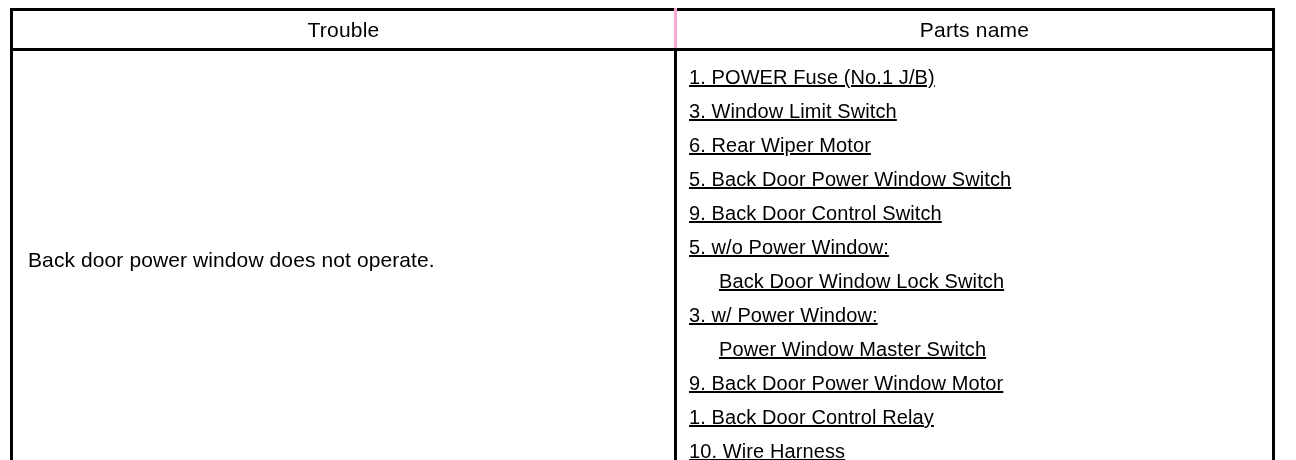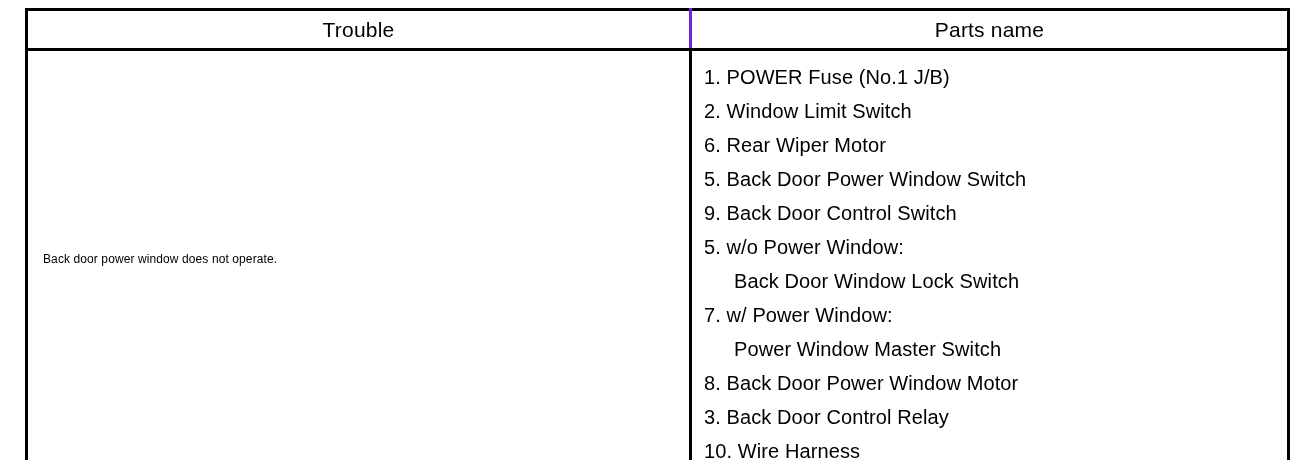--- a/index.html
+++ b/index.html
@@ -13,21 +13,21 @@
     height: 460px;
     font-family: "Liberation Sans", "DejaVu Sans", sans-serif;
     color: #000000;
     overflow: hidden;
     position: relative;
   }
 
   
   .table-wrap {
     position: absolute;
-    left: 25px;
+    left: 10px;
     top: 8px;
     width: 1262px;
     height: 442px;
     box-sizing: border-box;
   }
 
   table.trouble-table {
     width: 100%;
     height: 100%;
     border-collapse: collapse;
@@ -46,55 +46,56 @@
     border-bottom: 3px solid #000000;
     padding: 0;
     text-align: center;
     vertical-align: middle;
     font-weight: normal;
     font-size: 21px;
     line-height: 1.1;
     letter-spacing: 0.2px;
     white-space: nowrap;
   }
-  th.head-cell.divider { border-left: 3px solid #6d28d9; }
+  th.head-cell.divider { border-left: 3px solid #f9a8d4; }
 
   
   td.body-cell {
     border: 0;
     padding: 0;
     vertical-align: middle;
   }
   td.body-cell.divider { border-left: 3px solid #000000; }
 
   .trouble-text {
     display: block;
     padding-left: 15px;
     padding-right: 10px;
-    font-size: 12px;
+    font-size: 21px;
     line-height: 1.2;
     letter-spacing: 0.1px;
   }
 
   
   td.parts-cell {
     vertical-align: top;
     padding: 0;
   }
   .parts-list {
     list-style: none;
     margin: 0;
     padding: 9px 10px 0 12px;
   }
   .parts-list li {
     font-size: 20px;
     line-height: 34px;
     height: 34px;
     white-space: nowrap;
     letter-spacing: 0.1px;
+    text-decoration: underline;
   }
   .parts-list li.indented {
     padding-left: 30px;
   }
 </style>
 </head>
 <body>
 
 <div class="table-wrap">
   <table class="trouble-table">
@@ -109,29 +110,29 @@
       </tr>
     </thead>
     <tbody>
       <tr>
         <td class="body-cell">
           <span class="trouble-text">Back door power window does not operate.</span>
         </td>
         <td class="body-cell divider parts-cell">
           <ul class="parts-list" id="parts-list">
               <li>1. POWER Fuse (No.1 J/B)</li>
-              <li>2. Window Limit Switch</li>
+              <li>3. Window Limit Switch</li>
               <li>6. Rear Wiper Motor</li>
               <li>5. Back Door Power Window Switch</li>
               <li>9. Back Door Control Switch</li>
               <li>5. w/o Power Window:</li>
               <li class="indented">Back Door Window Lock Switch</li>
-              <li>7. w/ Power Window:</li>
+              <li>3. w/ Power Window:</li>
               <li class="indented">Power Window Master Switch</li>
-              <li>8. Back Door Power Window Motor</li>
-              <li>3. Back Door Control Relay</li>
+              <li>9. Back Door Power Window Motor</li>
+              <li>1. Back Door Control Relay</li>
               <li>10. Wire Harness</li>
             </ul>
         </td>
       </tr>
     </tbody>
   </table>
 </div>
 
 </body></html>

